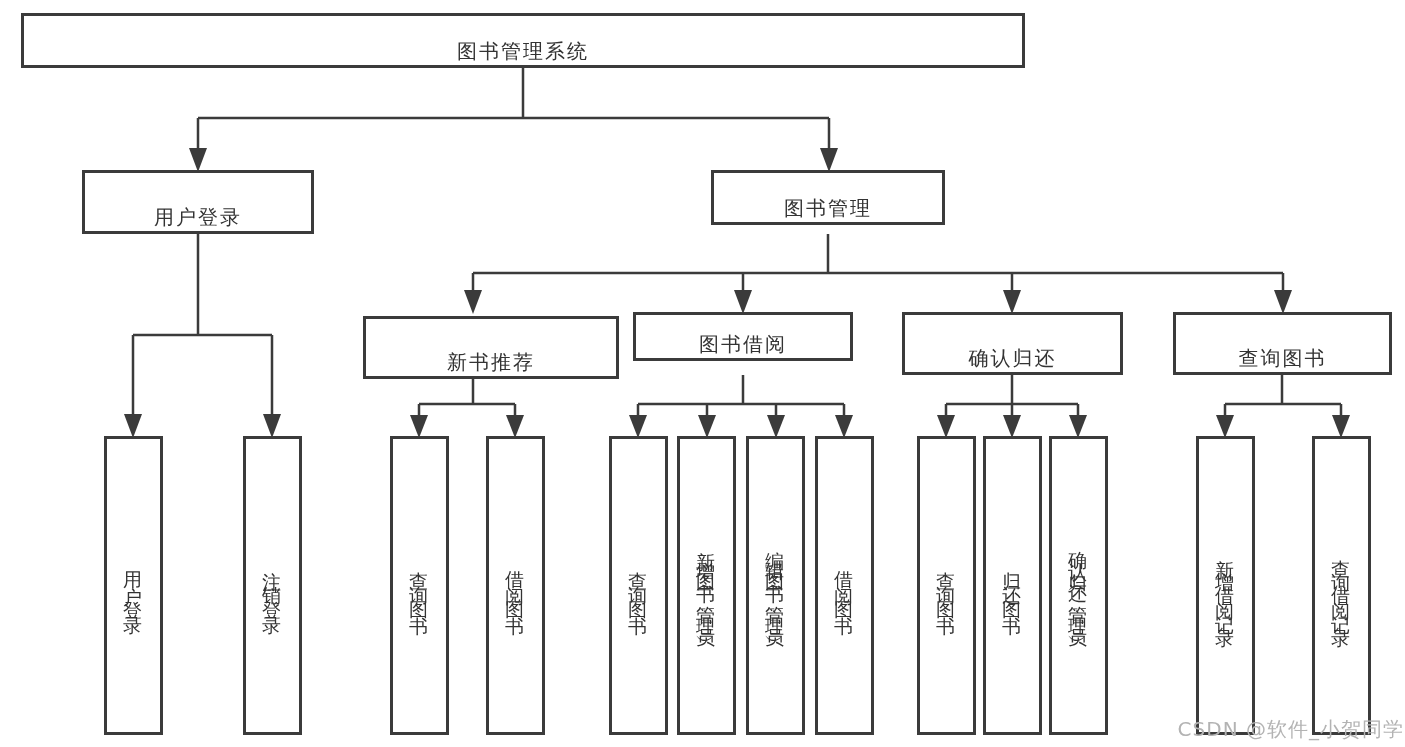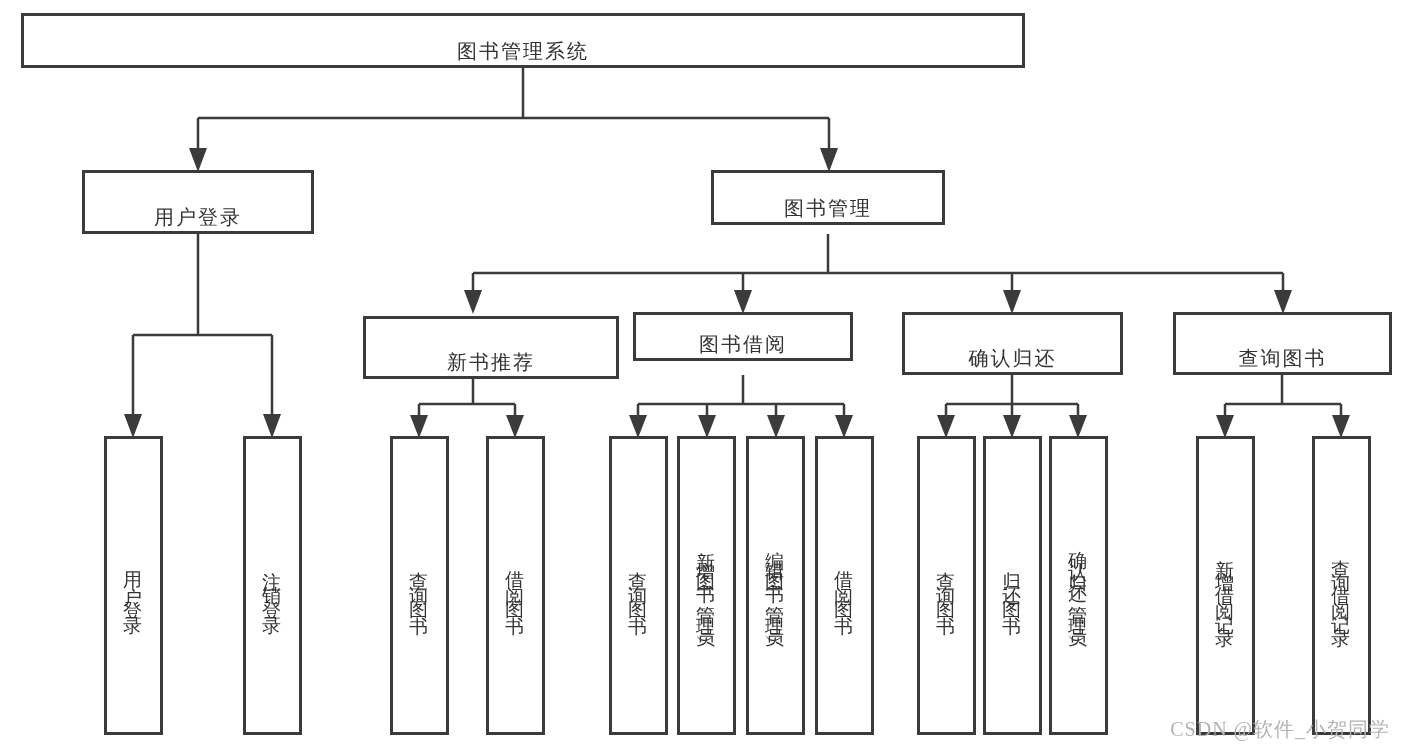--- a/index.html
+++ b/index.html
@@ -46,27 +46,26 @@
     text-orientation: mixed;
     font-size: 19px;
     letter-spacing: 15px;
     color: #333333;
     white-space: nowrap;
   }
   .vbox .vtext.long { letter-spacing: 11px; }
   .vbox .vtext.mid  { letter-spacing: 14px; }
   .watermark {
     position: absolute;
-    right: 15px;
+    right: 1px;
     bottom: 4px;
     font-size: 20px;
     color: #b3b3b3;
     letter-spacing: 1px;
     white-space: nowrap;
-    font-family: Liberation Serif, serif;
   }
 </style>
 </head>
 <body>
 
 <div class="stage">
 
   <svg class="connectors" viewBox="0 0 1405 747" xmlns="http://www.w3.org/2000/svg">
     <g stroke="#3b3b3b" stroke-width="2.5" fill="none">
       <g>

